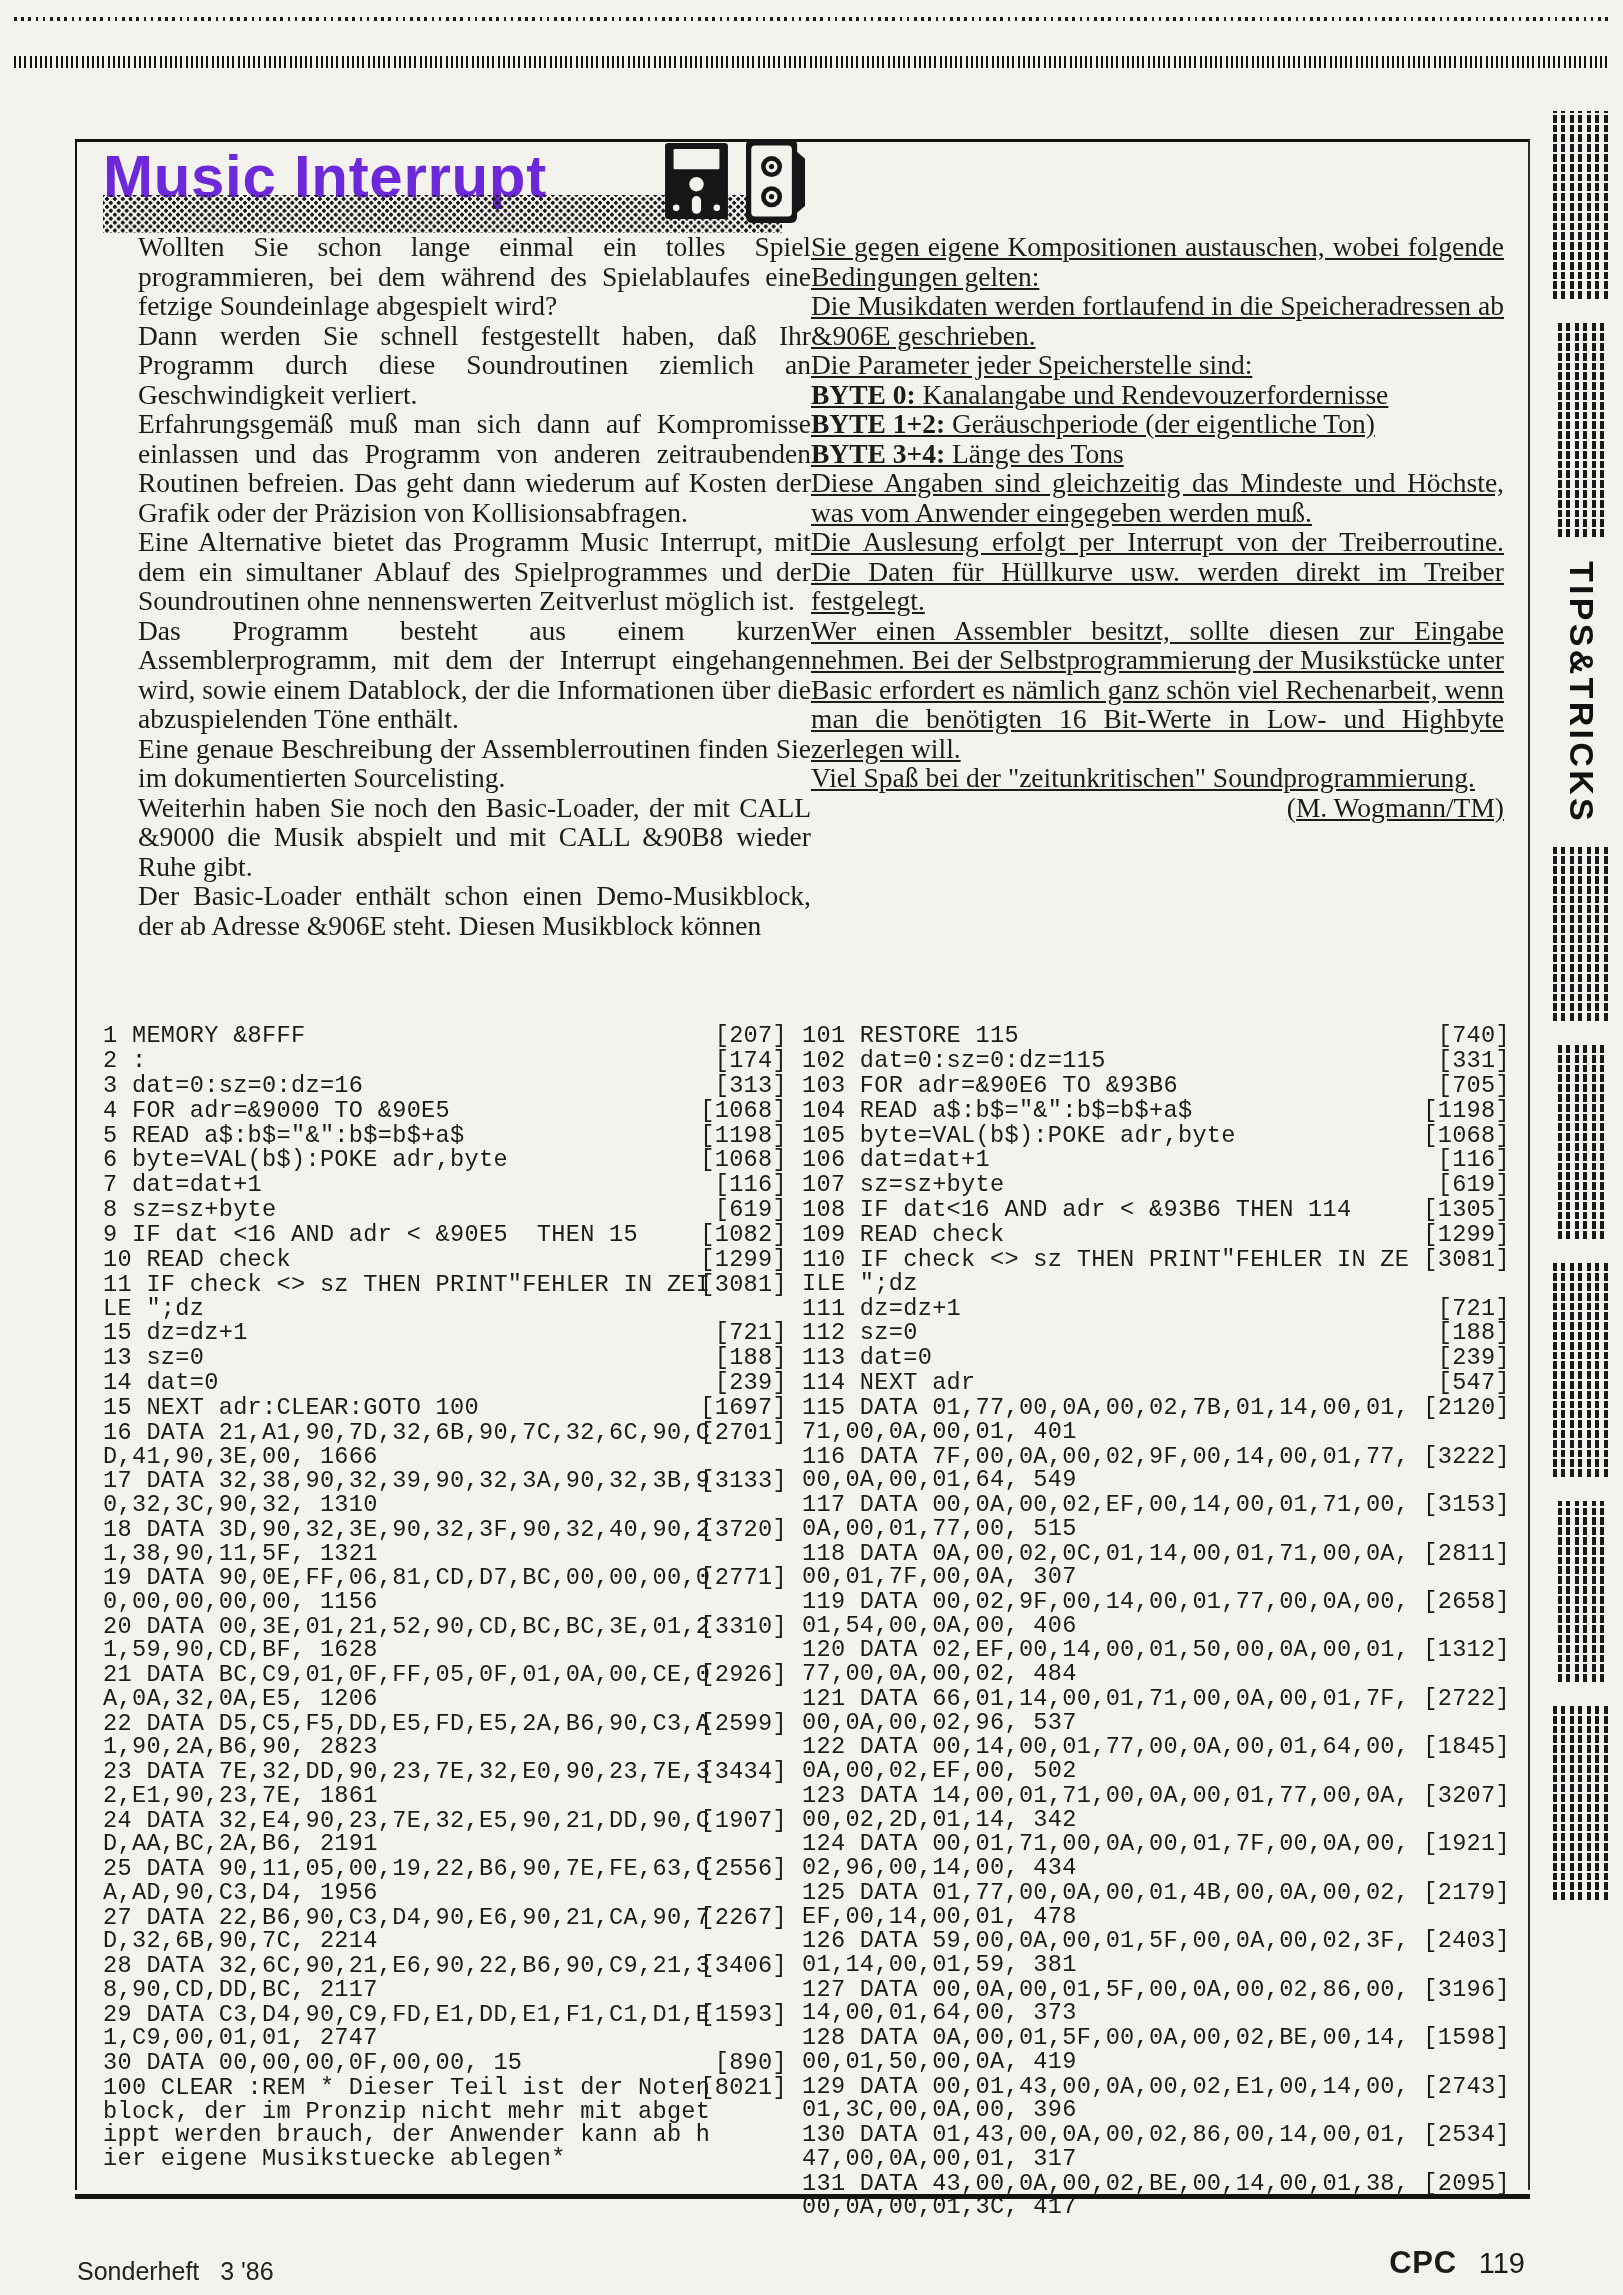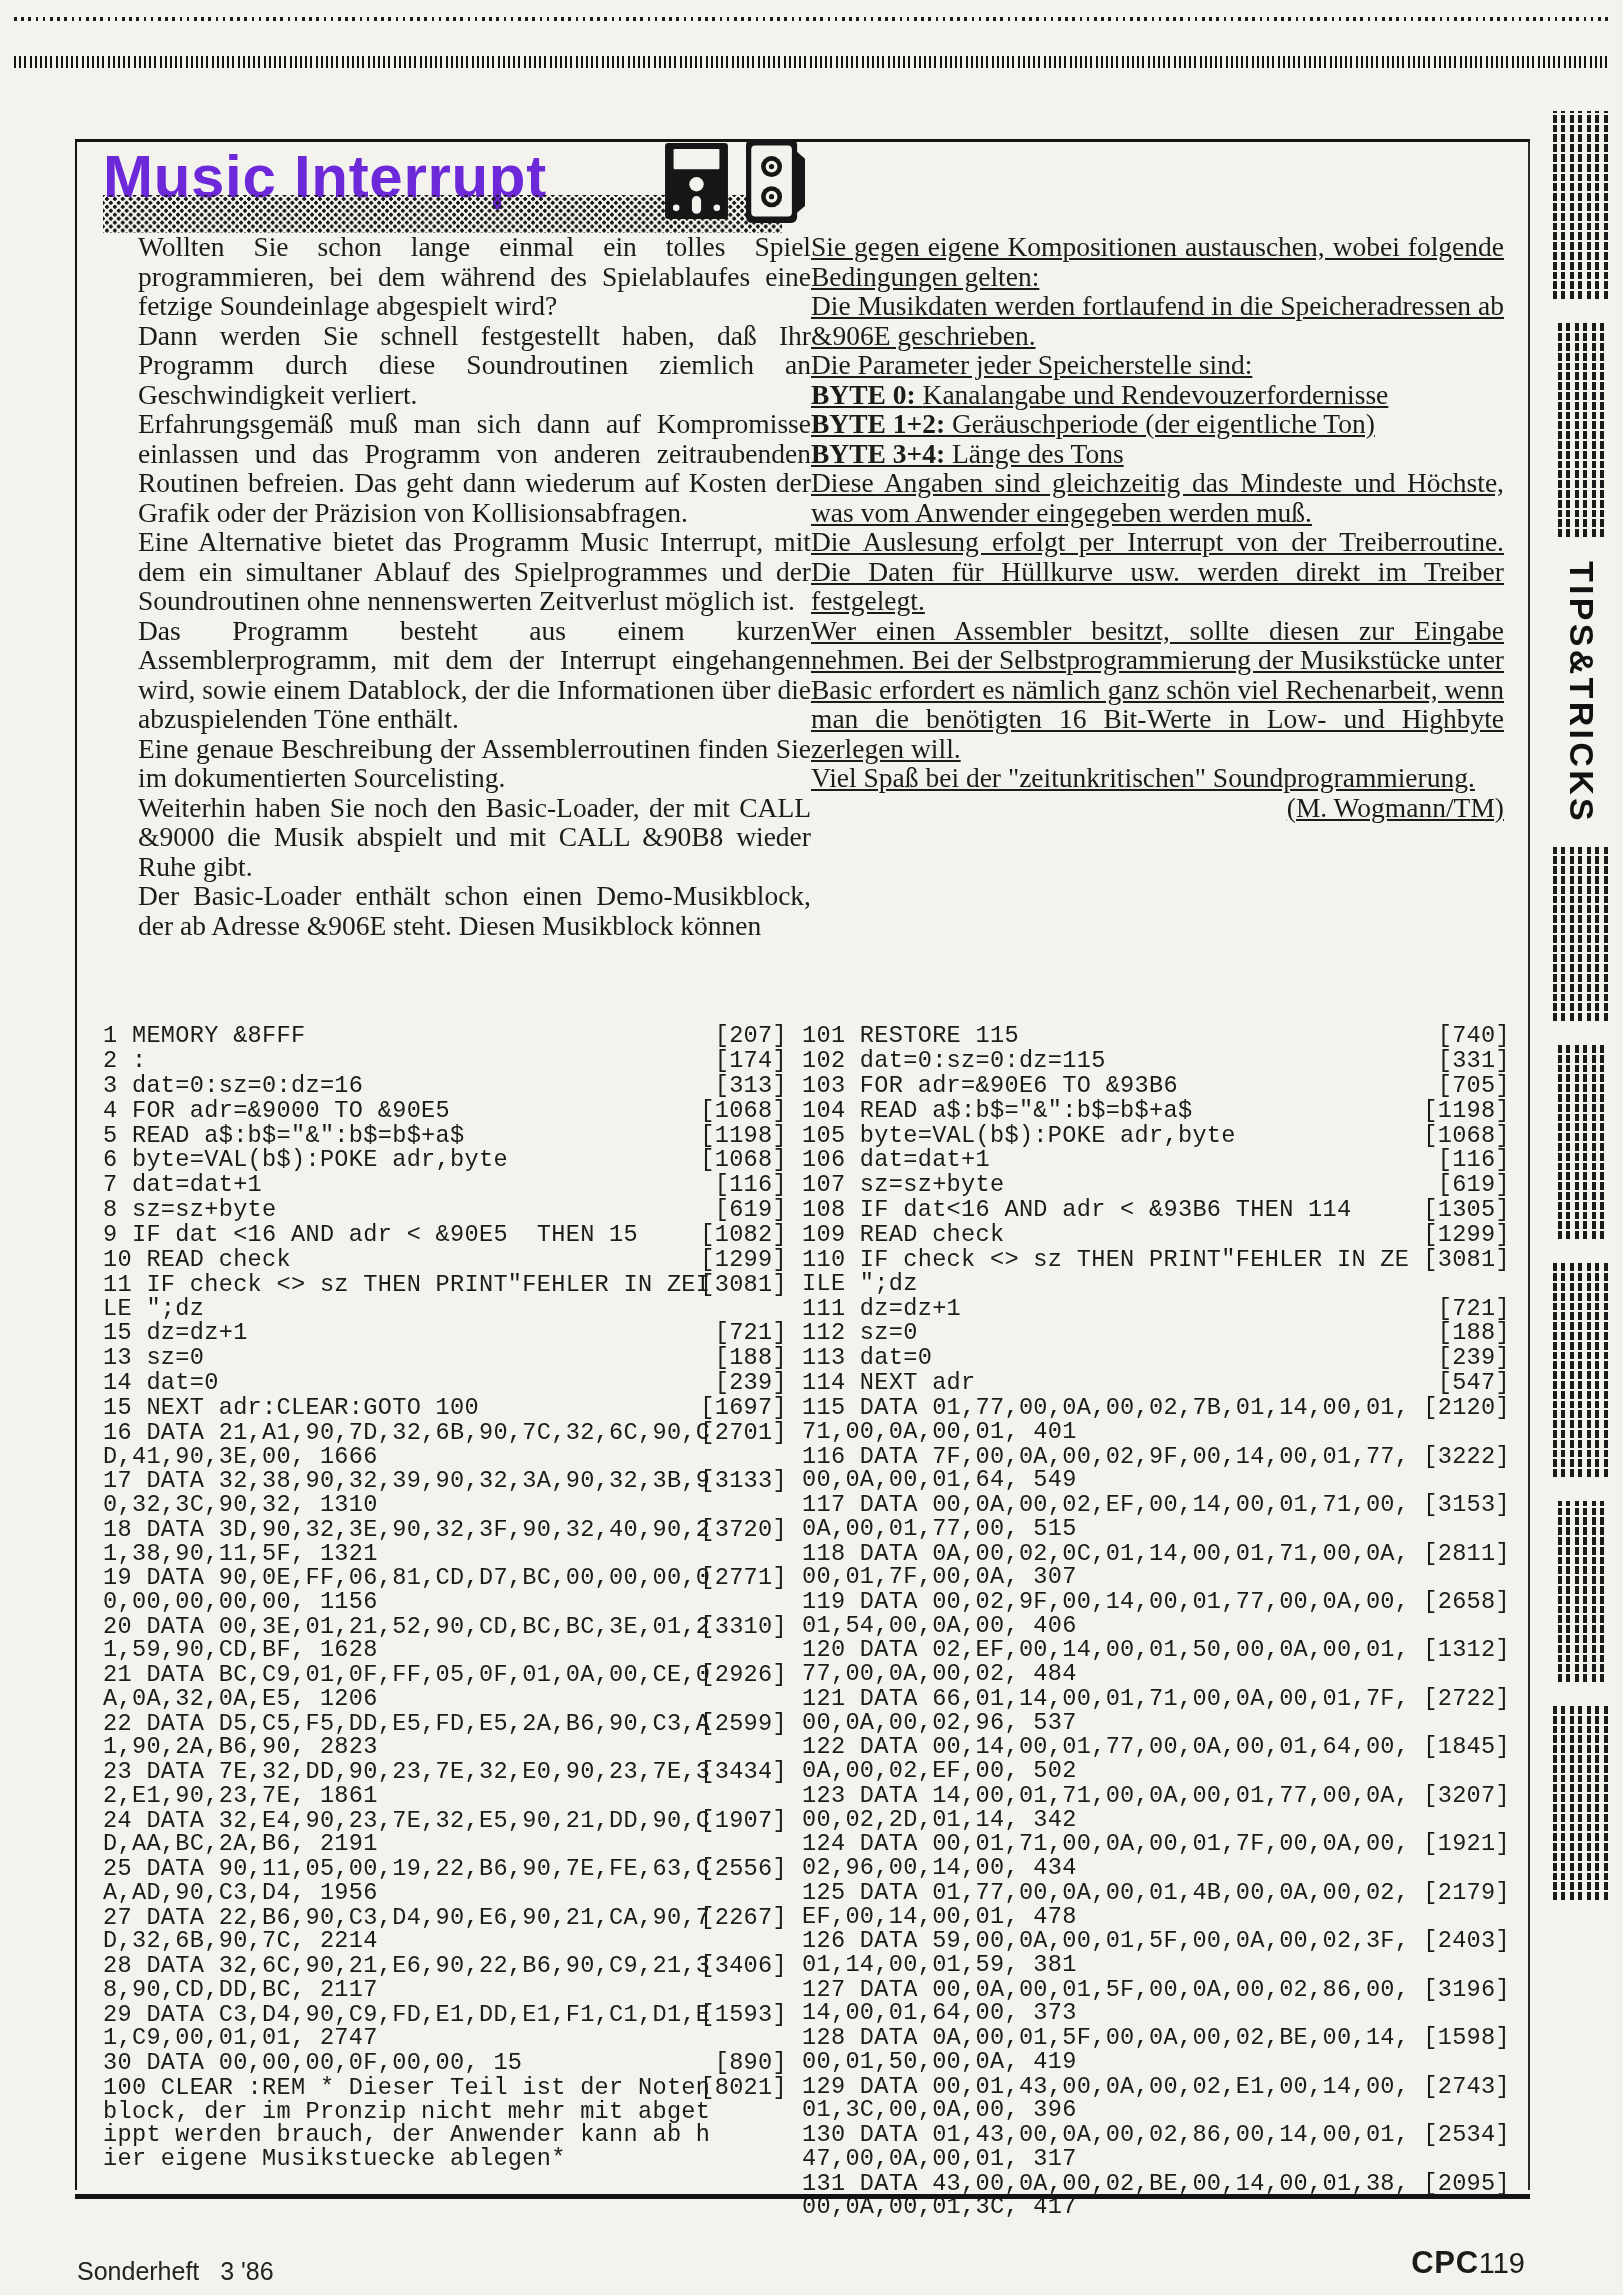--- a/index.html
+++ b/index.html
@@ -47,21 +47,21 @@
   .code-row{position:relative;margin:0 0 1.3px 0;}
   .code-row pre{margin:0;font:inherit;white-space:pre;}
   .code-row .sum{position:absolute;right:0;top:0;font:inherit;}
 
   
   .bottom-rule{position:absolute;left:75px;top:2194px;width:1455px;height:5.2px;background:#141414;}
   .footer-left{position:absolute;left:77px;top:2257px;font-family:"Liberation Sans",sans-serif;
     font-size:25px;color:#222;white-space:pre;text-align:center;}
   .footer-right{position:absolute;right:98px;top:2245px;font-family:"Liberation Sans",sans-serif;}
   .footer-brand{font-weight:900;font-size:31px;letter-spacing:0.7px;}
-  .footer-page{font-size:29px;margin-left:0;}
+  .footer-page{font-size:29px;margin-left:22px;}
 
   
   .margin-deco{position:absolute;right:9.2px;top:111px;width:65px;height:2134px;
     display:flex;flex-direction:column;align-items:center;gap:22px;}
   .dotblock{width:56px;
     background-image:
       repeating-linear-gradient(0deg,#f4f2ec 0 2px,rgba(244,242,236,0) 2px 9.8px),
       repeating-linear-gradient(90deg,#1a1a1a 0 3.9px,transparent 3.9px 8.5px);}
   .dotblock.w2{width:47px;}
   .vlabel{writing-mode:vertical-rl;font-family:"Liberation Sans",sans-serif;

